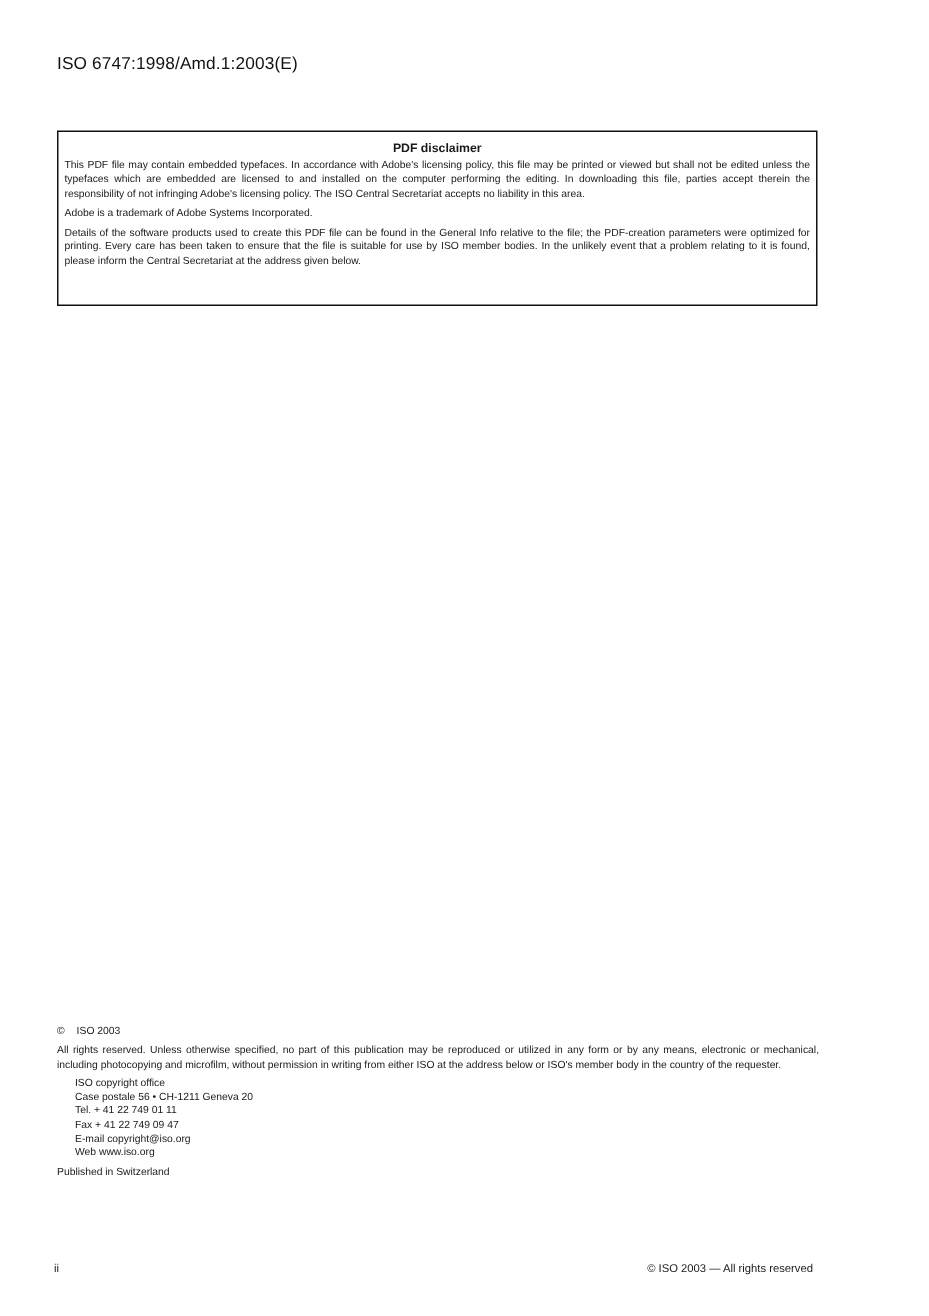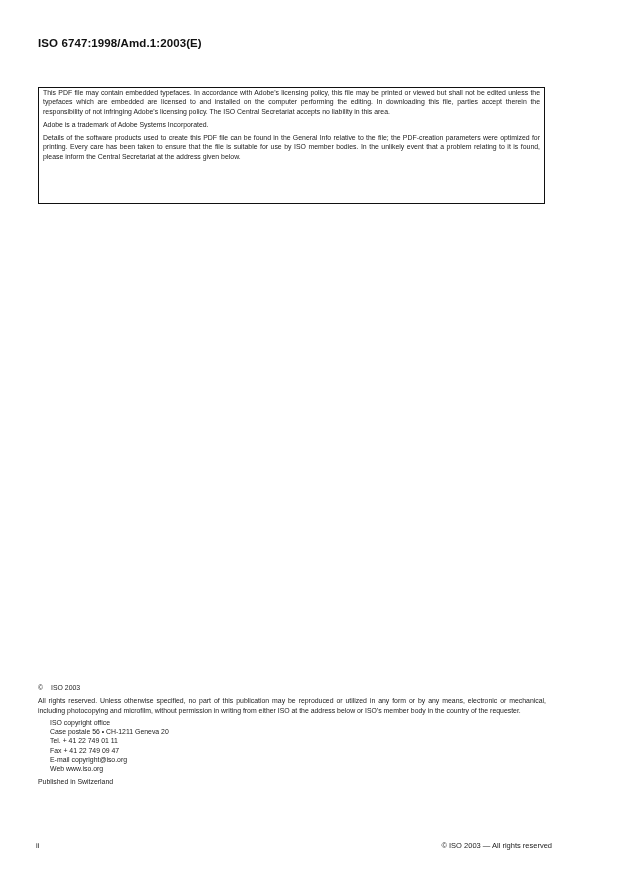--- a/index.html
+++ b/index.html
@@ -2,21 +2,21 @@
 <html><head>
 <meta charset="utf-8">
 <style>
   html, body { margin: 0; padding: 0; background: #ffffff; }
   body {
     width: 619px; height: 877px; position: relative; overflow: hidden;
     font-family: "Liberation Sans", sans-serif; color: #1a1a1a;
   }
   .doc-id {
     position: absolute; left: 38px; top: 37px;
-    font-size: 11.5px; font-weight: bold; color: #111;
+    font-size: 11.5px; font-weight: normal; color: #111;
     letter-spacing: 0.1px;
   }
   .disclaimer-box {
     position: absolute; left: 38px; top: 87px;
     width: 505px; height: 115px;
     border: 1px solid #111;
     box-sizing: content-box;
   }
   .disclaimer-title {
     text-align: center; font-weight: bold; font-size: 8.2px;
@@ -34,29 +34,30 @@
   .copy-line { height: 9.3px; }
   .copy-head { display: flex; align-items: center; }
   .copy-head .sym { margin-right: 8px; }
   .rights-p { text-align: justify; margin-top: 4px; }
   .address { margin-left: 12px; margin-top: 3px; }
   .published { margin-top: 3px; }
   .page-num {
     position: absolute; left: 36px; top: 841px; font-size: 7.5px;
   }
   .page-footer {
-    position: absolute; right: 67px; top: 841px; font-size: 7.5px;
+    position: absolute; right: 77px; top: 841px; font-size: 7.5px;
   }
 </style>
 </head>
 <body>
 
 <div class="doc-id">ISO 6747:1998/Amd.1:2003(E)</div>
 
 <div class="disclaimer-box">
+  <div class="disclaimer-title">PDF disclaimer</div>
   <p class="disclaimer-p">This PDF file may contain embedded typefaces. In accordance with Adobe's licensing policy, this file may be printed or viewed but shall not be edited unless the typefaces which are embedded are licensed to and installed on the computer performing the editing. In downloading this file, parties accept therein the responsibility of not infringing Adobe's licensing policy. The ISO Central Secretariat accepts no liability in this area.</p>
   <p class="disclaimer-p">Adobe is a trademark of Adobe Systems Incorporated.</p>
   <p class="disclaimer-p">Details of the software products used to create this PDF file can be found in the General Info relative to the file; the PDF-creation parameters were optimized for printing. Every care has been taken to ensure that the file is suitable for use by ISO member bodies. In the unlikely event that a problem relating to it is found, please inform the Central Secretariat at the address given below.</p>
 </div>
 
 <div class="copy-block">
   <div class="copy-line copy-head">
     <span class="sym">©</span>
     <span>ISO 2003</span>
   </div>

